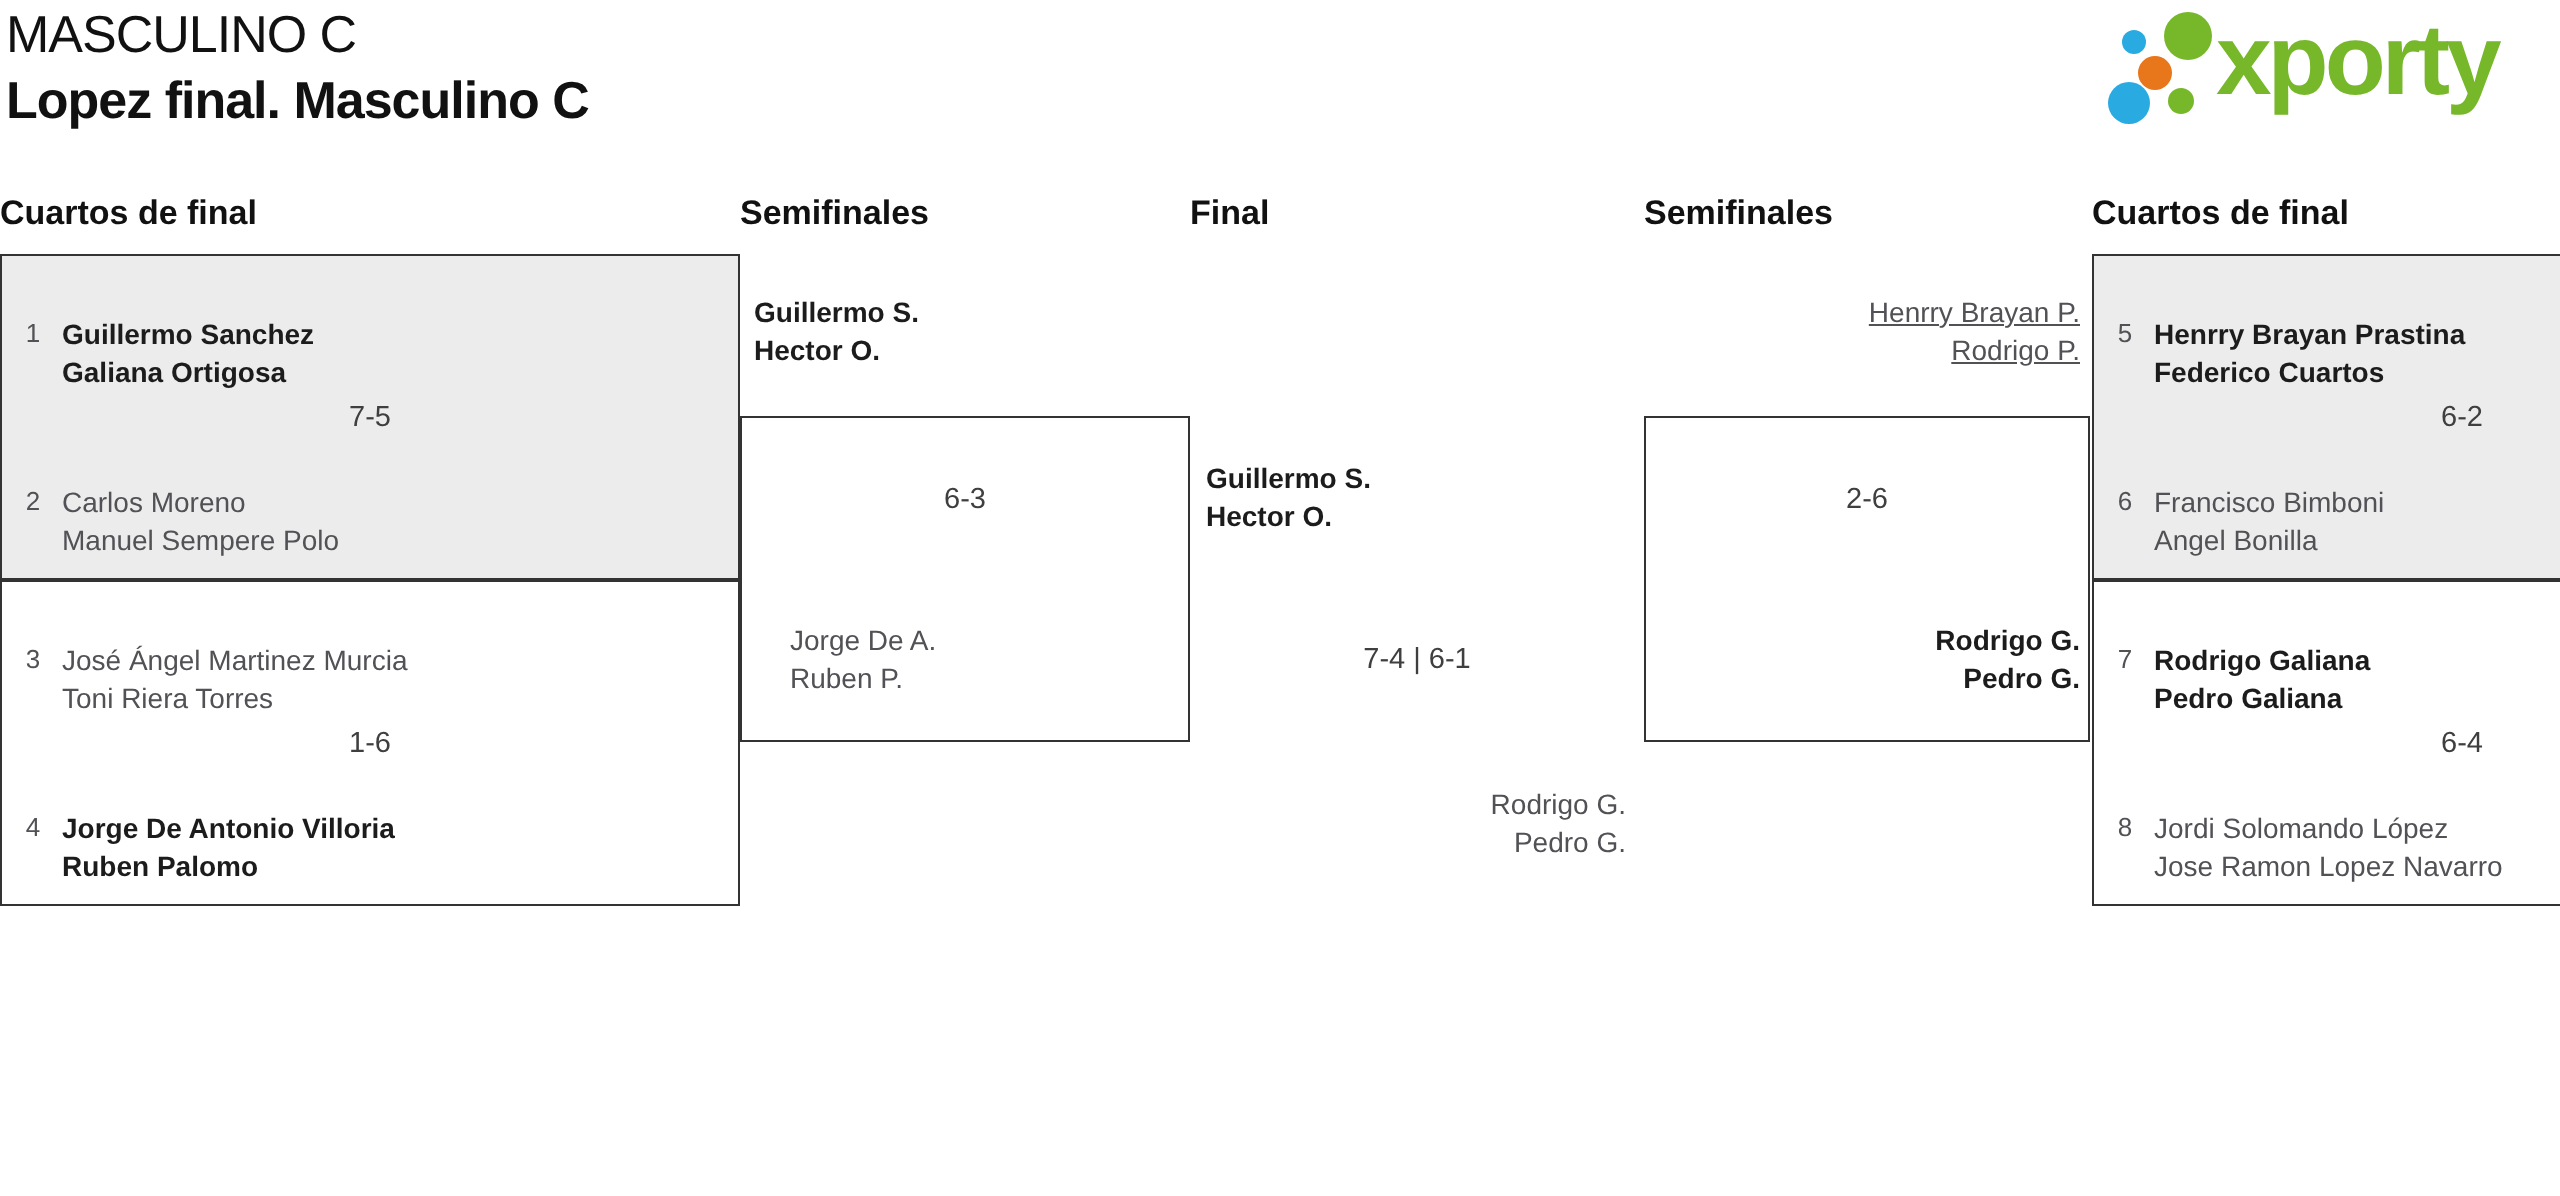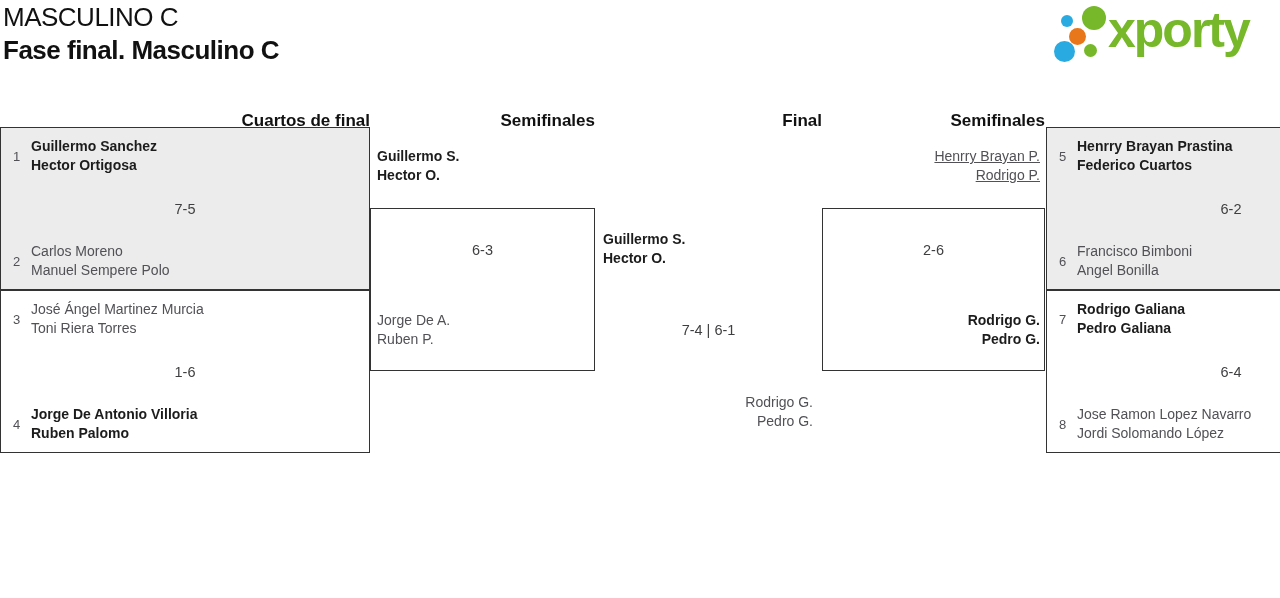--- a/index.html
+++ b/index.html
@@ -20,21 +20,21 @@
   .d2 { left:32px; top:2px;  width:24px; height:24px; background:#76b82a; }
   .d3 { left:19px; top:24px; width:17px; height:17px; background:#e8761a; }
   .d4 { left:4px;  top:37px; width:21px; height:21px; background:#29abe2; }
   .d5 { left:34px; top:40px; width:13px; height:13px; background:#76b82a; }
   .logo-text {
     position:absolute; left:58px; top:-7px; font-size:50px; font-weight:bold;
     letter-spacing:-2px; color:#76b82a; line-height:66px; white-space:nowrap;
   }
 
   
-  .round-header { position:absolute; top:111px; font-size:17px; font-weight:600; color:#111; text-align:right; white-space:nowrap; }
+  .round-header { position:absolute; top:97px; font-size:17px; font-weight:600; color:#111; text-align:left; white-space:nowrap; }
   .rh-qf-left  { left:0;      width:370px; }
   .rh-sf-left  { left:370px;  width:225px; }
   .rh-final    { left:595px;  width:227px; }
   .rh-sf-right { left:822px;  width:223px; }
   .rh-qf-right { left:1046px; width:370px; }
 
   
   .match-box { position:absolute; border:1px solid #333; background:#fff; cursor:pointer; }
   .match-box.shaded { background:#ececec; }
   #qf-left-top     { left:0;      top:127px; width:370px; height:163px; }
@@ -42,53 +42,53 @@
   #sf-left-box     { left:370px;  top:208px; width:225px; height:163px; }
   #sf-right-box    { left:822px;  top:208px; width:223px; height:163px; }
   #qf-right-top    { left:1046px; top:127px; width:370px; height:163px; }
   #qf-right-bottom { left:1046px; top:290px; width:370px; height:163px; }
 
   
   .qf-team { position:absolute; left:8px; right:8px; display:flex; align-items:center; gap:7px; }
   .qf-team.top    { top:9px; }
   .qf-team.bottom { bottom:9px; }
   .seed  { flex:none; width:15px; text-align:center; font-size:13px; color:#515156; }
-  .names { font-size:14px; line-height:19px; }
+  .names { font-size:14px; line-height:19px;margin-top:21px; }
   .nl    { display:block; white-space:nowrap; }
   .winner { font-weight:bold; color:#1c1c1c; }
   .loser  { font-weight:normal; color:#515156; }
 
   .qf-score {
     position:absolute; left:0; right:0; top:50%; transform:translateY(-50%);
     text-align:center; font-size:14.5px; color:#3f3f41;
   }
 
   
   .team-block { position:absolute; font-size:14px; line-height:19px; white-space:nowrap; }
   .score-float { position:absolute; text-align:center; font-size:14.5px; color:#3f3f41; }
 
   #tb-sf-left-top     { left:377px; top:147px; }
-  #tb-sf-left-bottom  { left:377px; top:311px; }
+  #tb-sf-left-bottom  { left:395px; top:311px; }
   #sc-sf-left         { left:370px; width:225px; top:242px; }
 
   #tb-final-top       { left:603px; top:230px; }
   #sc-final           { left:595px; width:227px; top:322px; }
   #tb-final-bottom    { left:595px; width:218px; top:393px; text-align:right; }
 
   #tb-sf-right-top    { left:822px; width:218px; top:147px; text-align:right;text-decoration:underline; }
   #tb-sf-right-bottom { left:822px; width:218px; top:311px; text-align:right; }
   #sc-sf-right        { left:822px; width:223px; top:242px; }
 </style>
 </head>
 <body>
 
 <div class="page">
 
   <div class="title">MASCULINO C</div>
-  <div class="subtitle">Fase final. Masculino C</div>
+  <div class="subtitle">Lopez final. Masculino C</div>
 
   <div class="logo">
     <span class="dot d1"></span>
     <span class="dot d2"></span>
     <span class="dot d3"></span>
     <span class="dot d4"></span>
     <span class="dot d5"></span>
     <span class="logo-text">xporty</span>
   </div>
 
@@ -96,21 +96,21 @@
   <div class="round-header rh-sf-left">Semifinales</div>
   <div class="round-header rh-final">Final</div>
   <div class="round-header rh-sf-right">Semifinales</div>
   <div class="round-header rh-qf-right">Cuartos de final</div>
 
   <div class="match-box shaded" id="qf-left-top">
     <div class="qf-team top">
       <span class="seed">1</span>
       <span class="names winner">
         <span class="nl">Guillermo Sanchez</span>
-        <span class="nl">Hector Ortigosa</span>
+        <span class="nl">Galiana Ortigosa</span>
       </span>
     </div>
     <div class="qf-score">7-5</div>
     <div class="qf-team bottom">
       <span class="seed">2</span>
       <span class="names loser">
         <span class="nl">Carlos Moreno</span>
         <span class="nl">Manuel Sempere Polo</span>
       </span>
     </div>
@@ -189,19 +189,19 @@
       <span class="seed">7</span>
       <span class="names winner">
         <span class="nl">Rodrigo Galiana</span>
         <span class="nl">Pedro Galiana</span>
       </span>
     </div>
     <div class="qf-score">6-4</div>
     <div class="qf-team bottom">
       <span class="seed">8</span>
       <span class="names loser">
+        <span class="nl">Jordi Solomando López</span>
         <span class="nl">Jose Ramon Lopez Navarro</span>
-        <span class="nl">Jordi Solomando López</span>
       </span>
     </div>
   </div>
 
 </div>
 
 </body></html>

